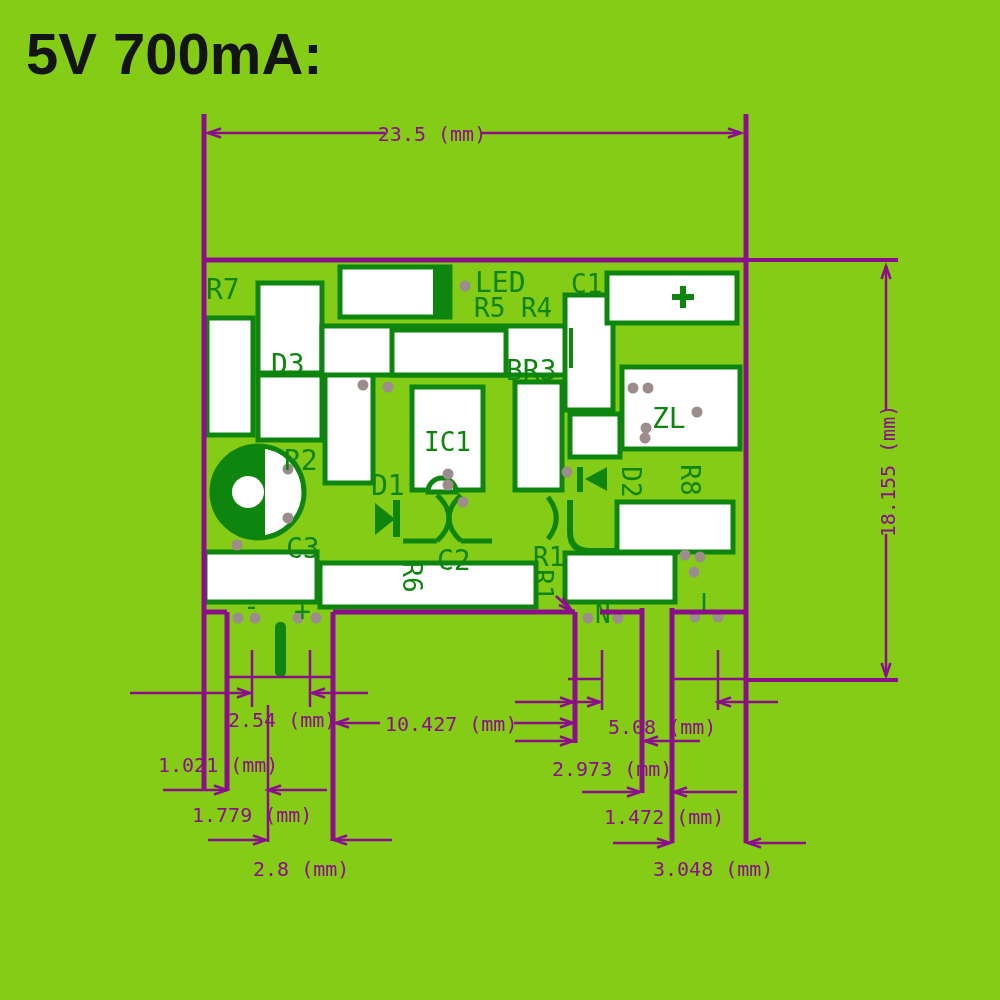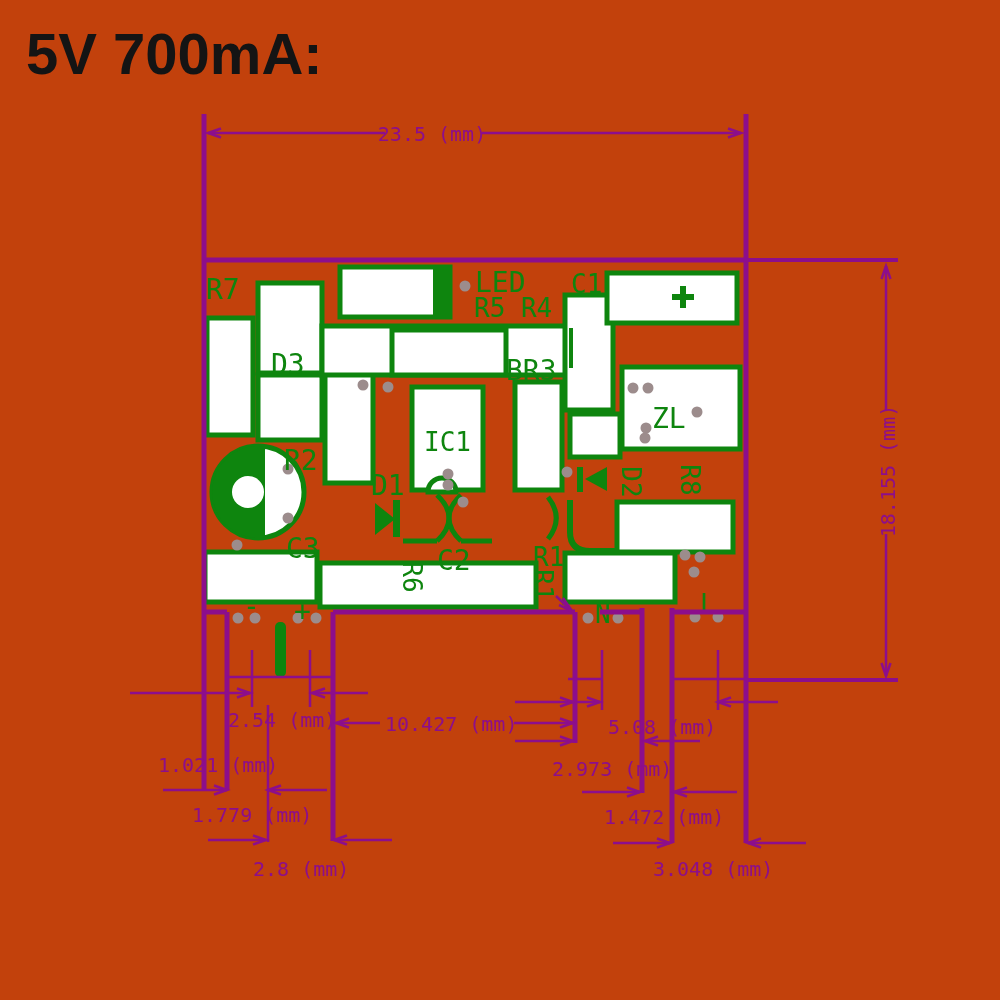--- a/index.html
+++ b/index.html
@@ -1,16 +1,16 @@
 <!DOCTYPE html>
 <html style="--trace: #0e850e; --dimension: #8c0e8c; --pad: #9c8c8c; --title: #141414;"><head>
 <meta charset="utf-8">
 <style>
   html,body{margin:0;padding:0;background:#ffffff;}
-  #stage{position:relative;width:1000px;height:1000px;background:#c2410c;overflow:hidden;}
+  #stage{position:relative;width:1000px;height:1000px;background:#84cc16;overflow:hidden;}
   #title{
     position:absolute;left:26px;top:20px;
     font-family:"Liberation Sans","DejaVu Sans",sans-serif;
     font-weight:bold;font-size:58px;letter-spacing:0px;
     color:var(--title,#141414);white-space:pre;
   }
   svg{position:absolute;left:0;top:0;}
   .trect{fill:#ffffff;stroke:var(--trace,#0e850e);stroke-width:5;}
   .tfill{fill:var(--trace,#0e850e);stroke:none;}
   .tstroke{fill:none;stroke:var(--trace,#0e850e);stroke-width:5;}

